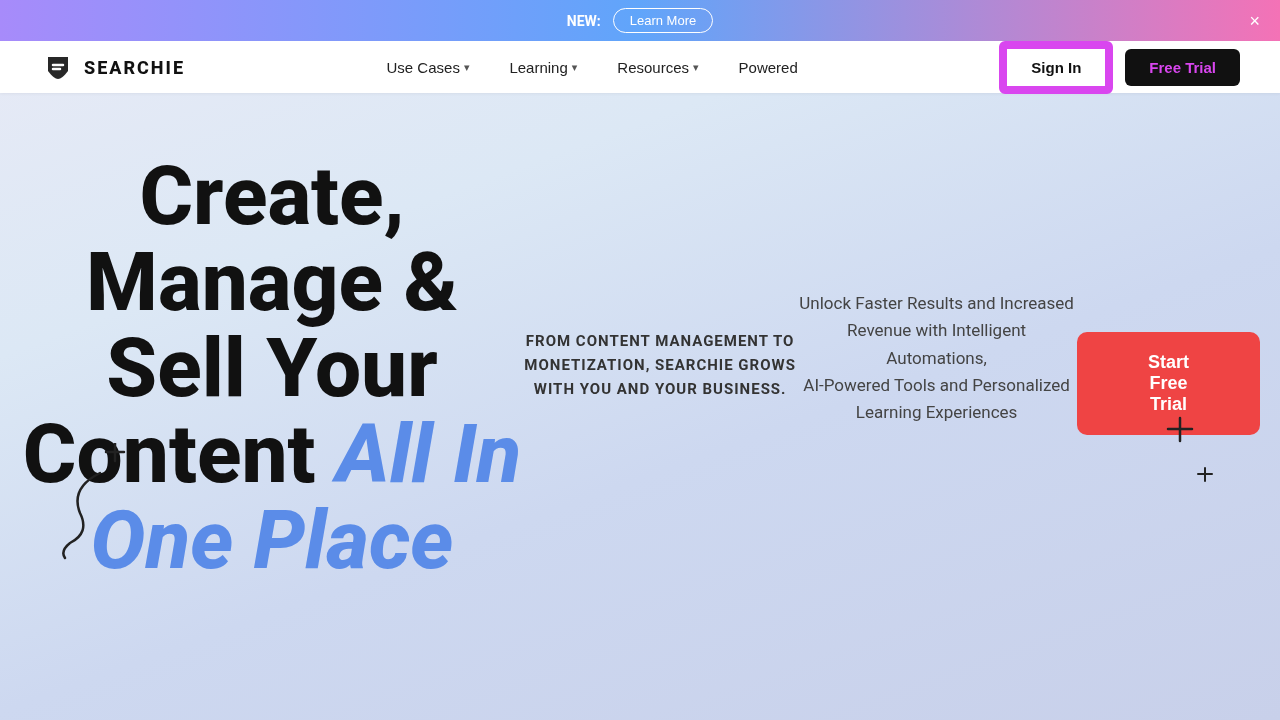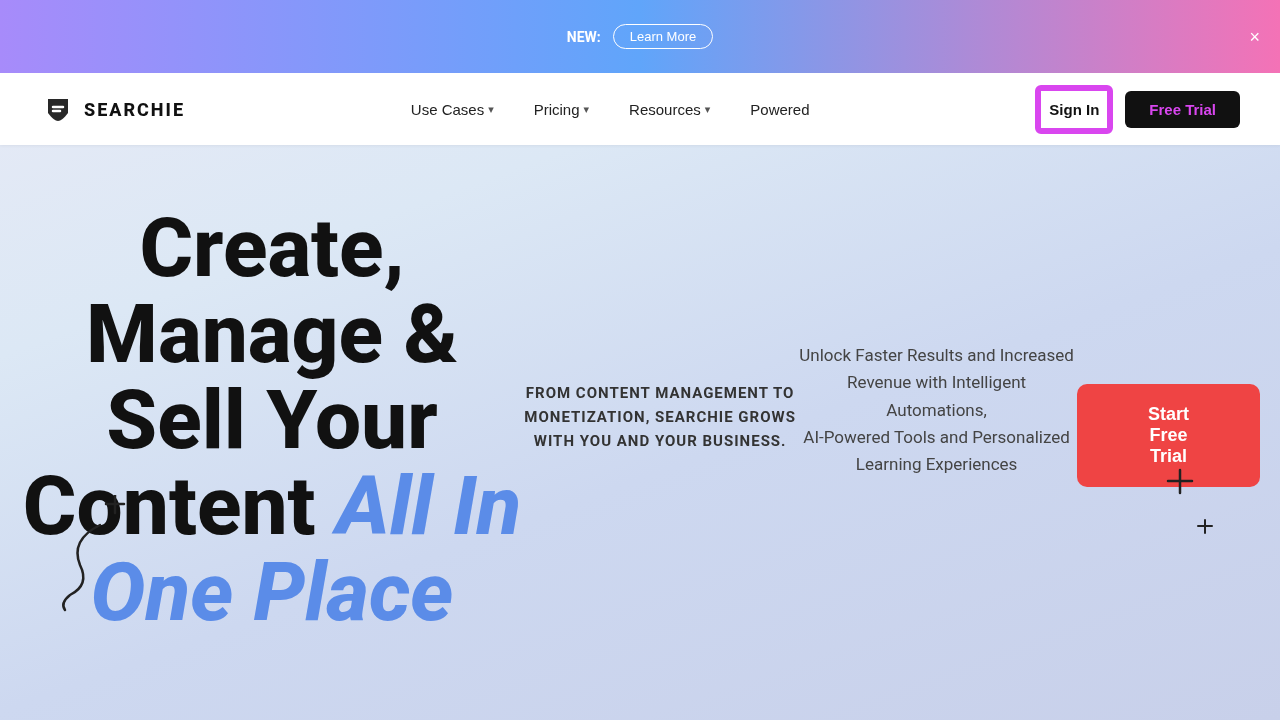--- a/index.html
+++ b/index.html
@@ -10,21 +10,21 @@
       height: 720px;
       overflow: hidden;
       background: linear-gradient(160deg, #e8eaf6 0%, #dce8f5 30%, #cdd8f0 60%, #c8d0ea 100%);
     }
 
     
     .announcement-bar {
       background: linear-gradient(90deg, #a78bfa, #60a5fa, #f472b6);
       color: white;
       text-align: center;
-      padding: 24px 20px;
+      padding: 8px 20px;
       font-size: 14px;
       display: flex;
       align-items: center;
       justify-content: center;
       gap: 12px;
       position: relative;
     }
 
     .announcement-bar .new-badge {
       font-weight: 700;
@@ -52,21 +52,21 @@
       line-height: 1;
     }
 
     
     .navbar {
       background: white;
       display: flex;
       align-items: center;
       justify-content: space-between;
       padding: 0 40px;
-      height: 72px;
+      height: 52px;
       box-shadow: 0 1px 3px rgba(0,0,0,0.05);
     }
 
     .logo {
       display: flex;
       align-items: center;
       gap: 8px;
       text-decoration: none;
       color: #111;
     }
@@ -110,24 +110,24 @@
       color: #555;
     }
 
     .nav-actions {
       display: flex;
       align-items: center;
       gap: 12px;
     }
 
     .sign-in-btn {
-      border: 6px solid #d946ef;
+      border: 8px solid #d946ef;
       background: white;
       color: #111;
-      padding: 10px 8px;
+      padding: 10px 24px;
       border-radius: 6px;
       font-size: 15px;
       font-weight: 600;
       cursor: pointer;
     }
 
     .free-trial-btn {
       border: none;
       background: #111;
       color: #d946ef;
@@ -223,21 +223,21 @@
     </svg>
     <span class="logo-text">SEARCHIE</span>
   </a>
 
   <div class="nav-links">
     <button class="nav-item">
       <span>Use Cases</span>
       <span class="chevron">▾</span>
     </button>
     <button class="nav-item">
-      <span>Pricing</span>
+      <span>Learning</span>
       <span class="chevron">▾</span>
     </button>
     <button class="nav-item">
       <span>Resources</span>
       <span class="chevron">▾</span>
     </button>
     <button class="nav-item">
       <span>Powered</span>
     </button>
   </div>

